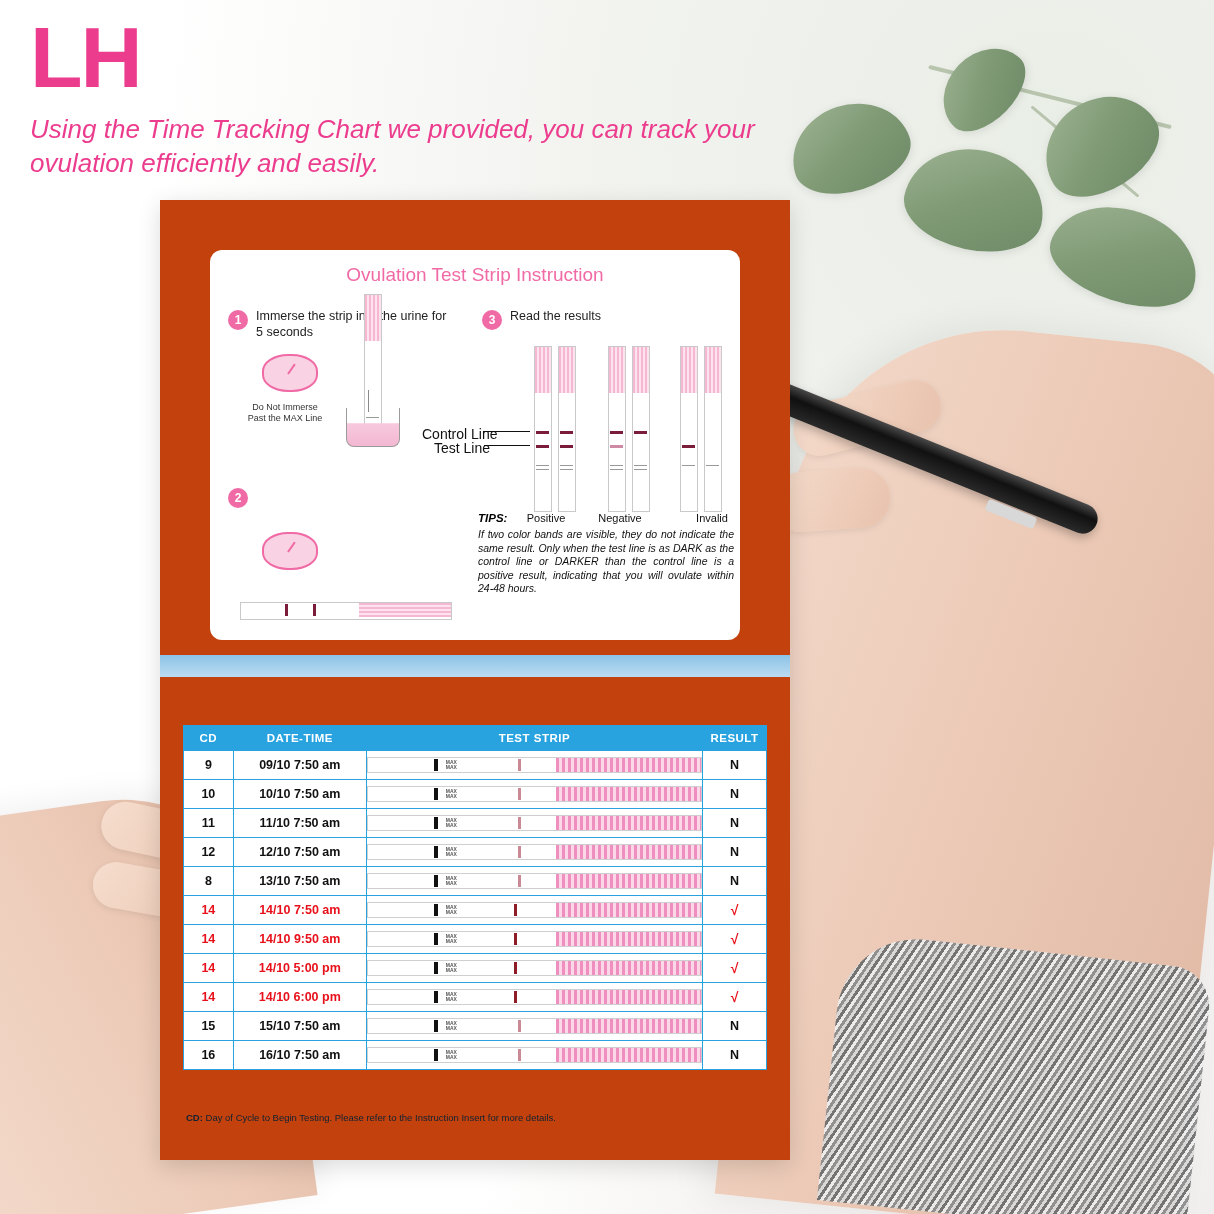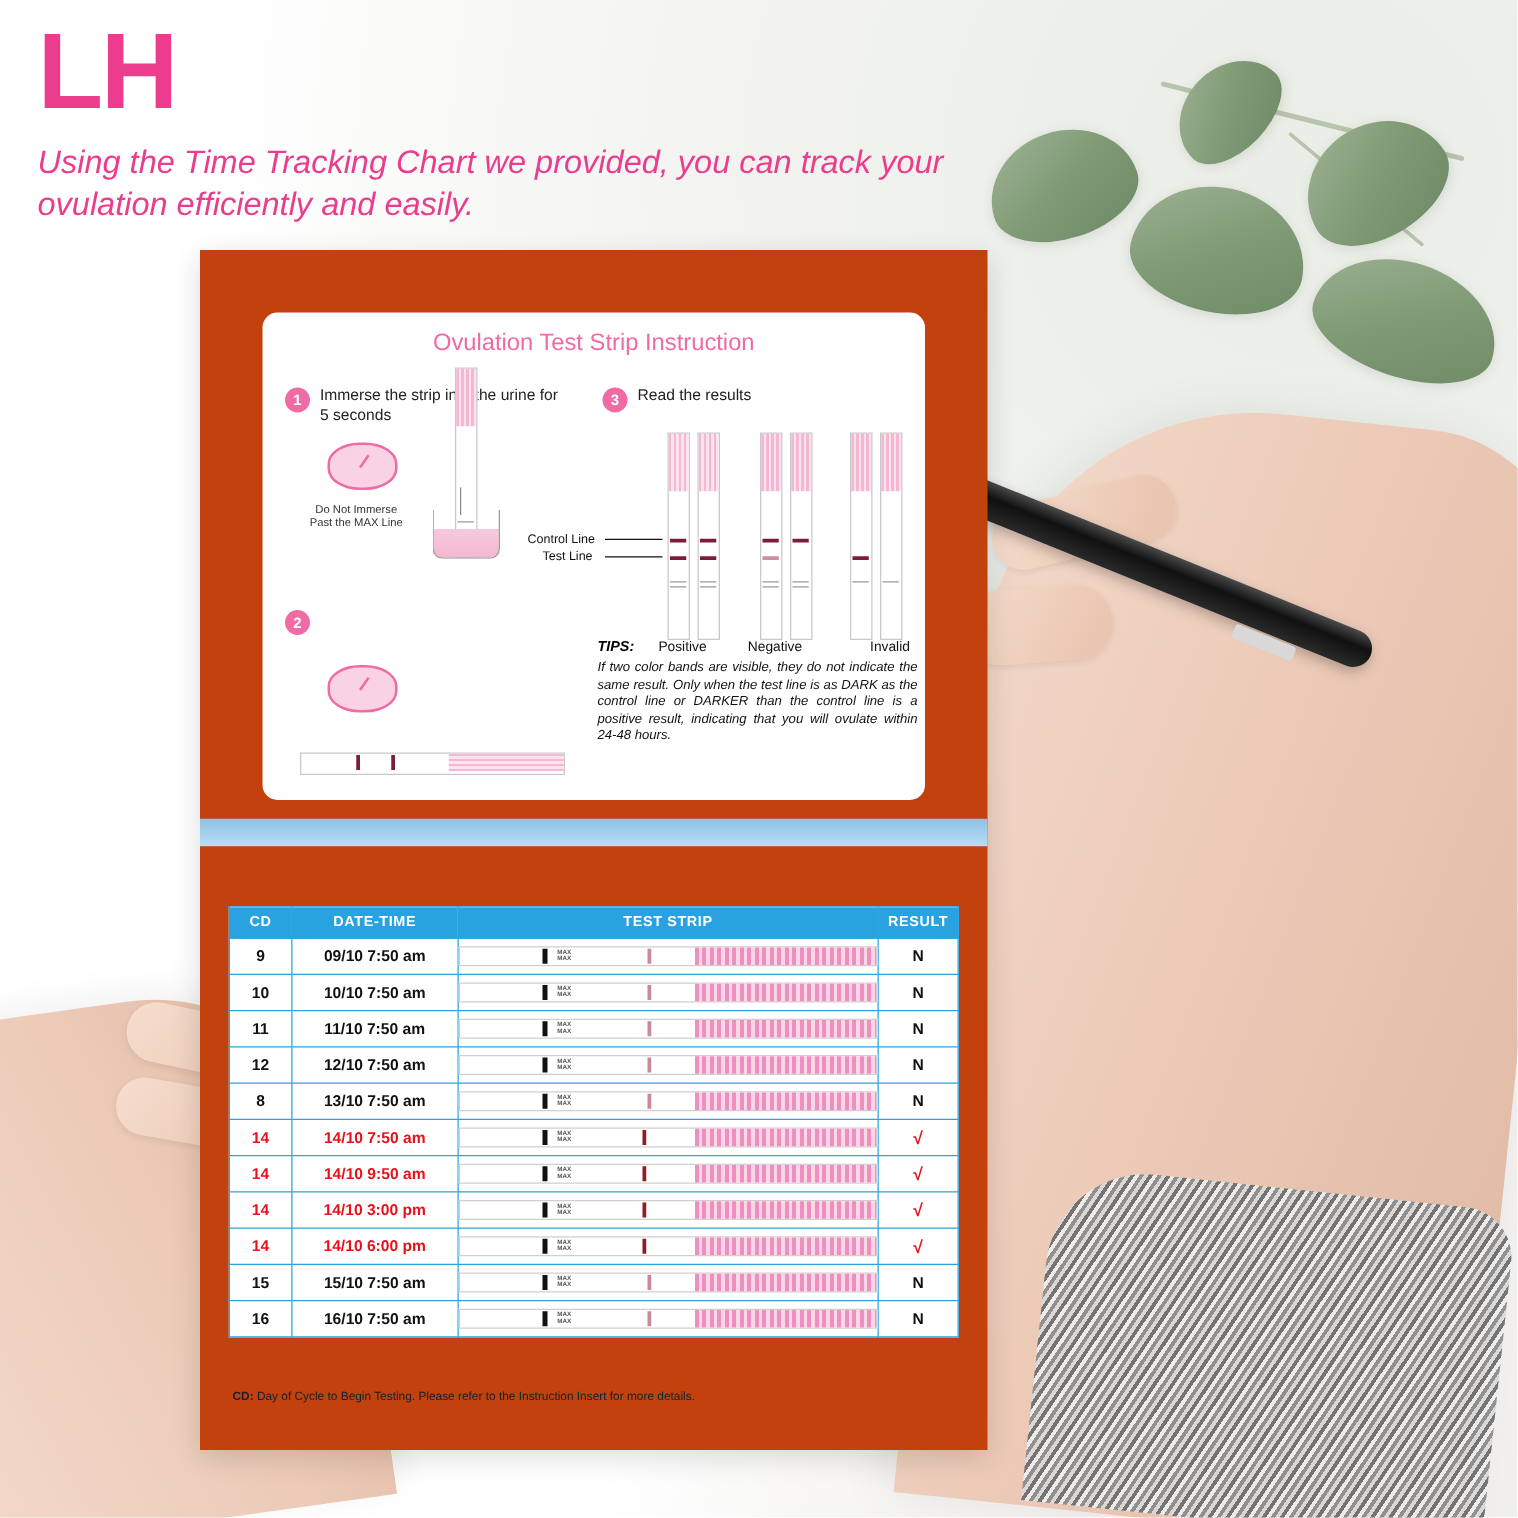--- a/index.html
+++ b/index.html
@@ -132,21 +132,21 @@
   .note-small{
     position:absolute;font-size:9px;color:#333;line-height:11px;text-align:center;
   }
 
   .tips{
     position:absolute;left:268px;top:278px;width:256px;
     font-size:10.5px;line-height:13.5px;color:#111;font-style:italic;text-align:justify;
   }
   .tips-label{font-weight:bold;font-style:italic;font-size:11.5px;}
 
-  .res-label{position:absolute;font-size:10px;color:#111;}
+  .res-label{position:absolute;font-size:14px;color:#111;}
   .res-name{position:absolute;font-size:11px;color:#111;text-align:center;width:60px;}
 
   .flat-strip{
     position:absolute;left:30px;top:352px;width:210px;height:16px;
     background:#fff;border:1px solid #c9c9c9;
   }
   .flat-pink{
     position:absolute;right:0;top:0;width:92px;height:14px;
     background:repeating-linear-gradient(0deg,#f6b7d2 0 2px,#fde3ee 2px 4px);
   }
@@ -406,21 +406,21 @@
               <div class="pinkzone"></div>
               <div class="b1"></div>
               <div class="maxtxt">MAX<br>MAX</div>
               <div class="b2" style="left:146px;background:#8e1d28;"></div>
             </div>
           </td>
           <td class="res">√</td>
         </tr>
         <tr class="hl">
           <td class="cd">14</td>
-          <td class="dt">14/10 3:00 pm</td>
+          <td class="dt">14/10 5:00 pm</td>
           <td class="strip">
             <div class="row-strip">
               <div class="pinkzone"></div>
               <div class="b1"></div>
               <div class="maxtxt">MAX<br>MAX</div>
               <div class="b2" style="left:146px;background:#8e1d28;"></div>
             </div>
           </td>
           <td class="res">√</td>
         </tr>

